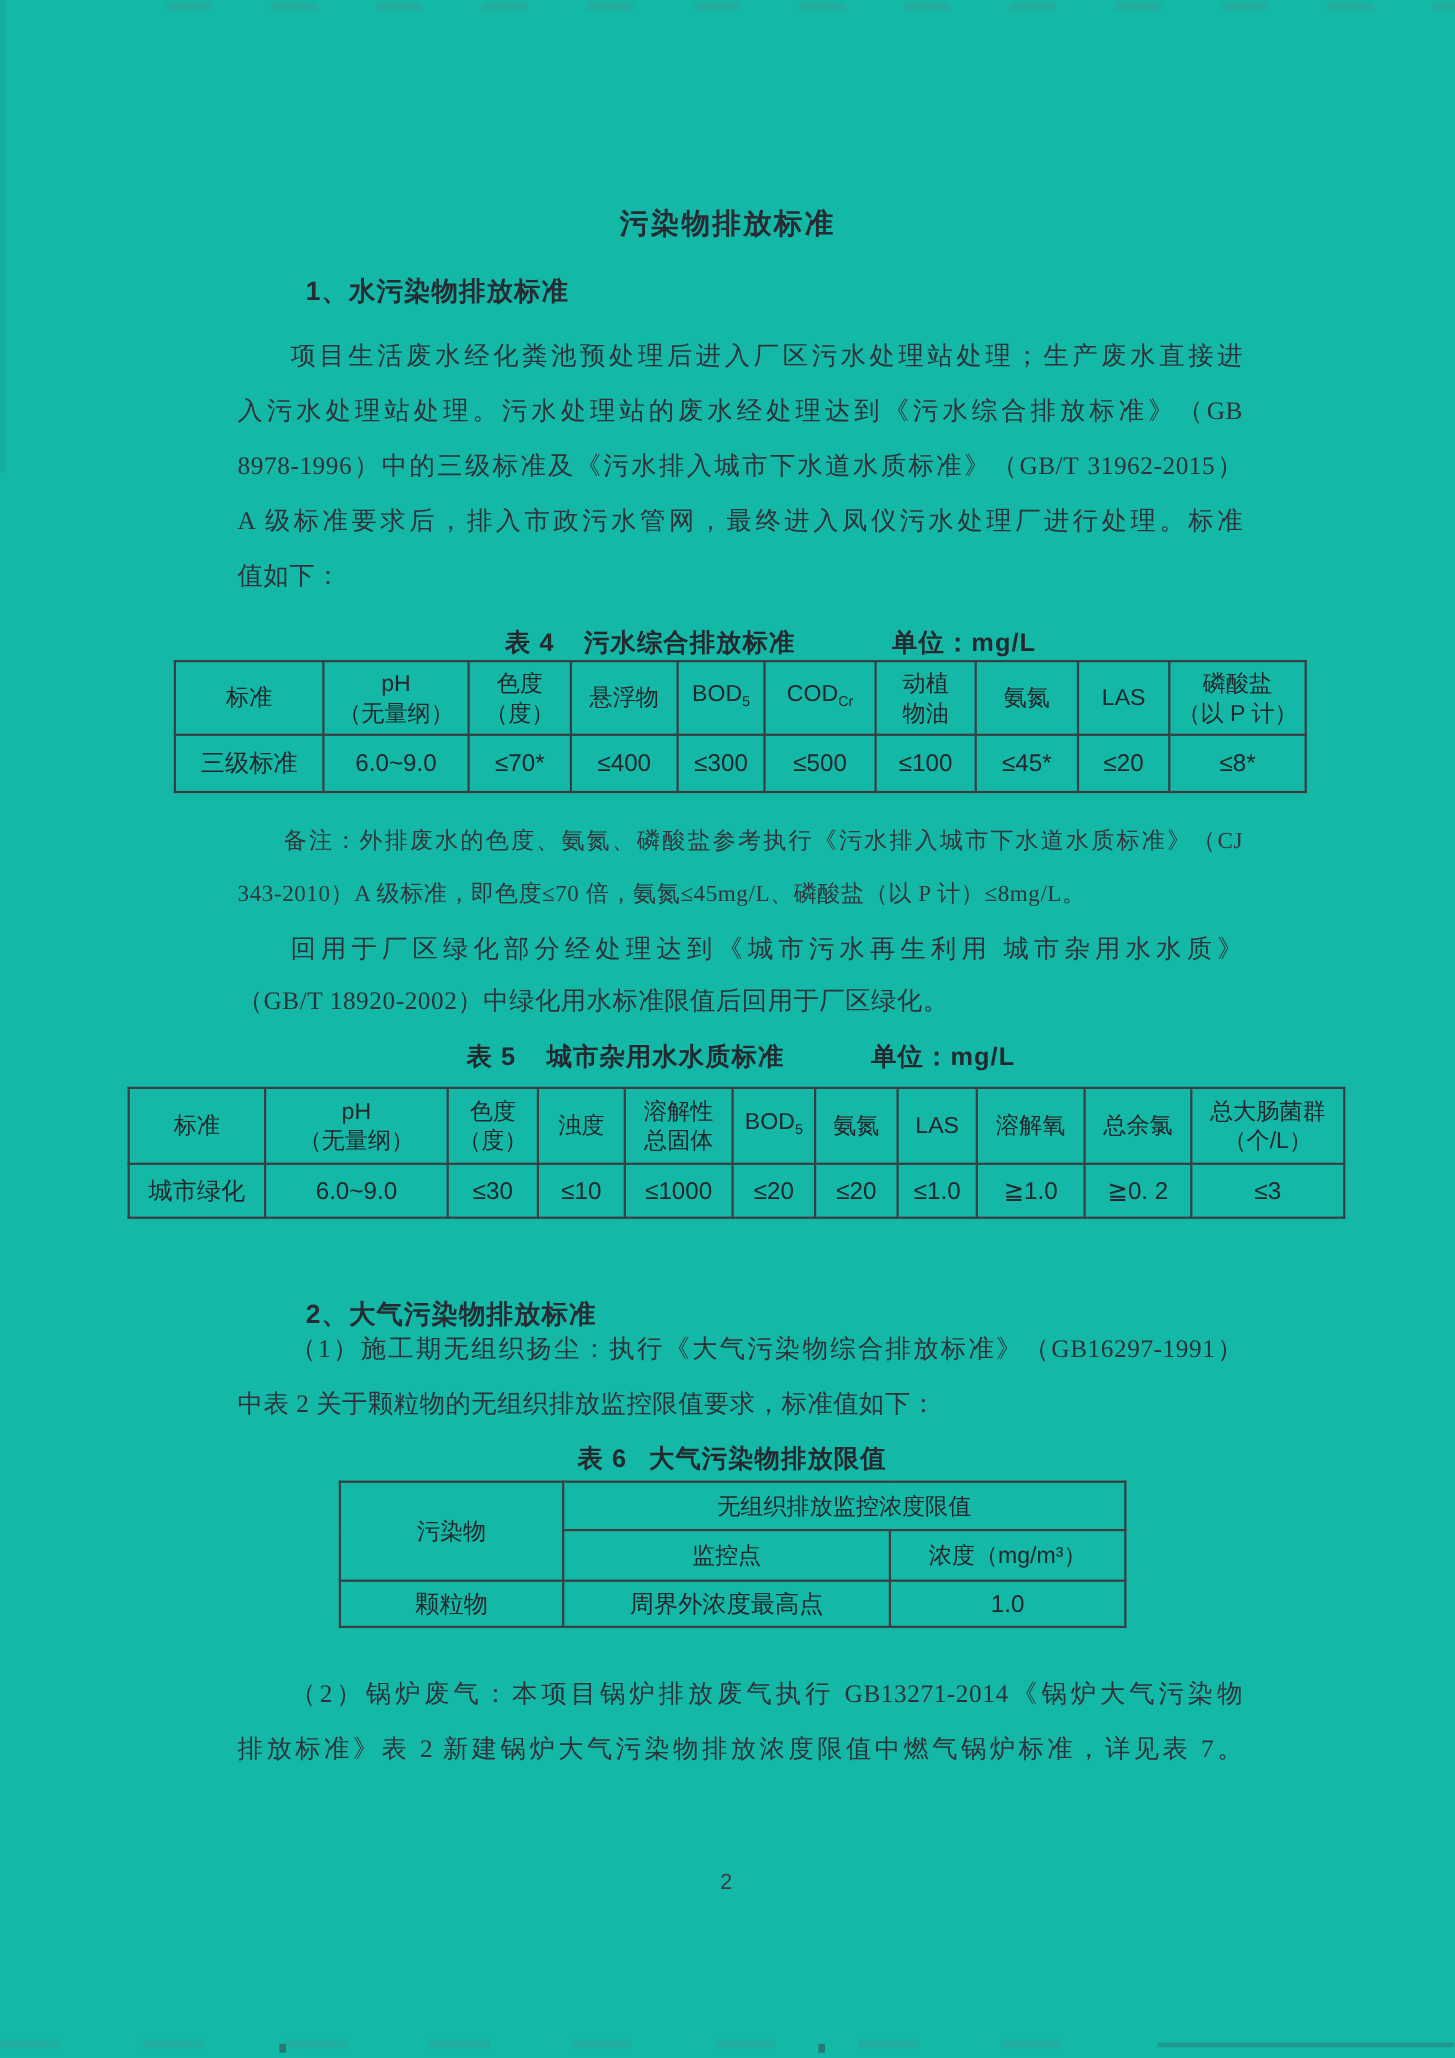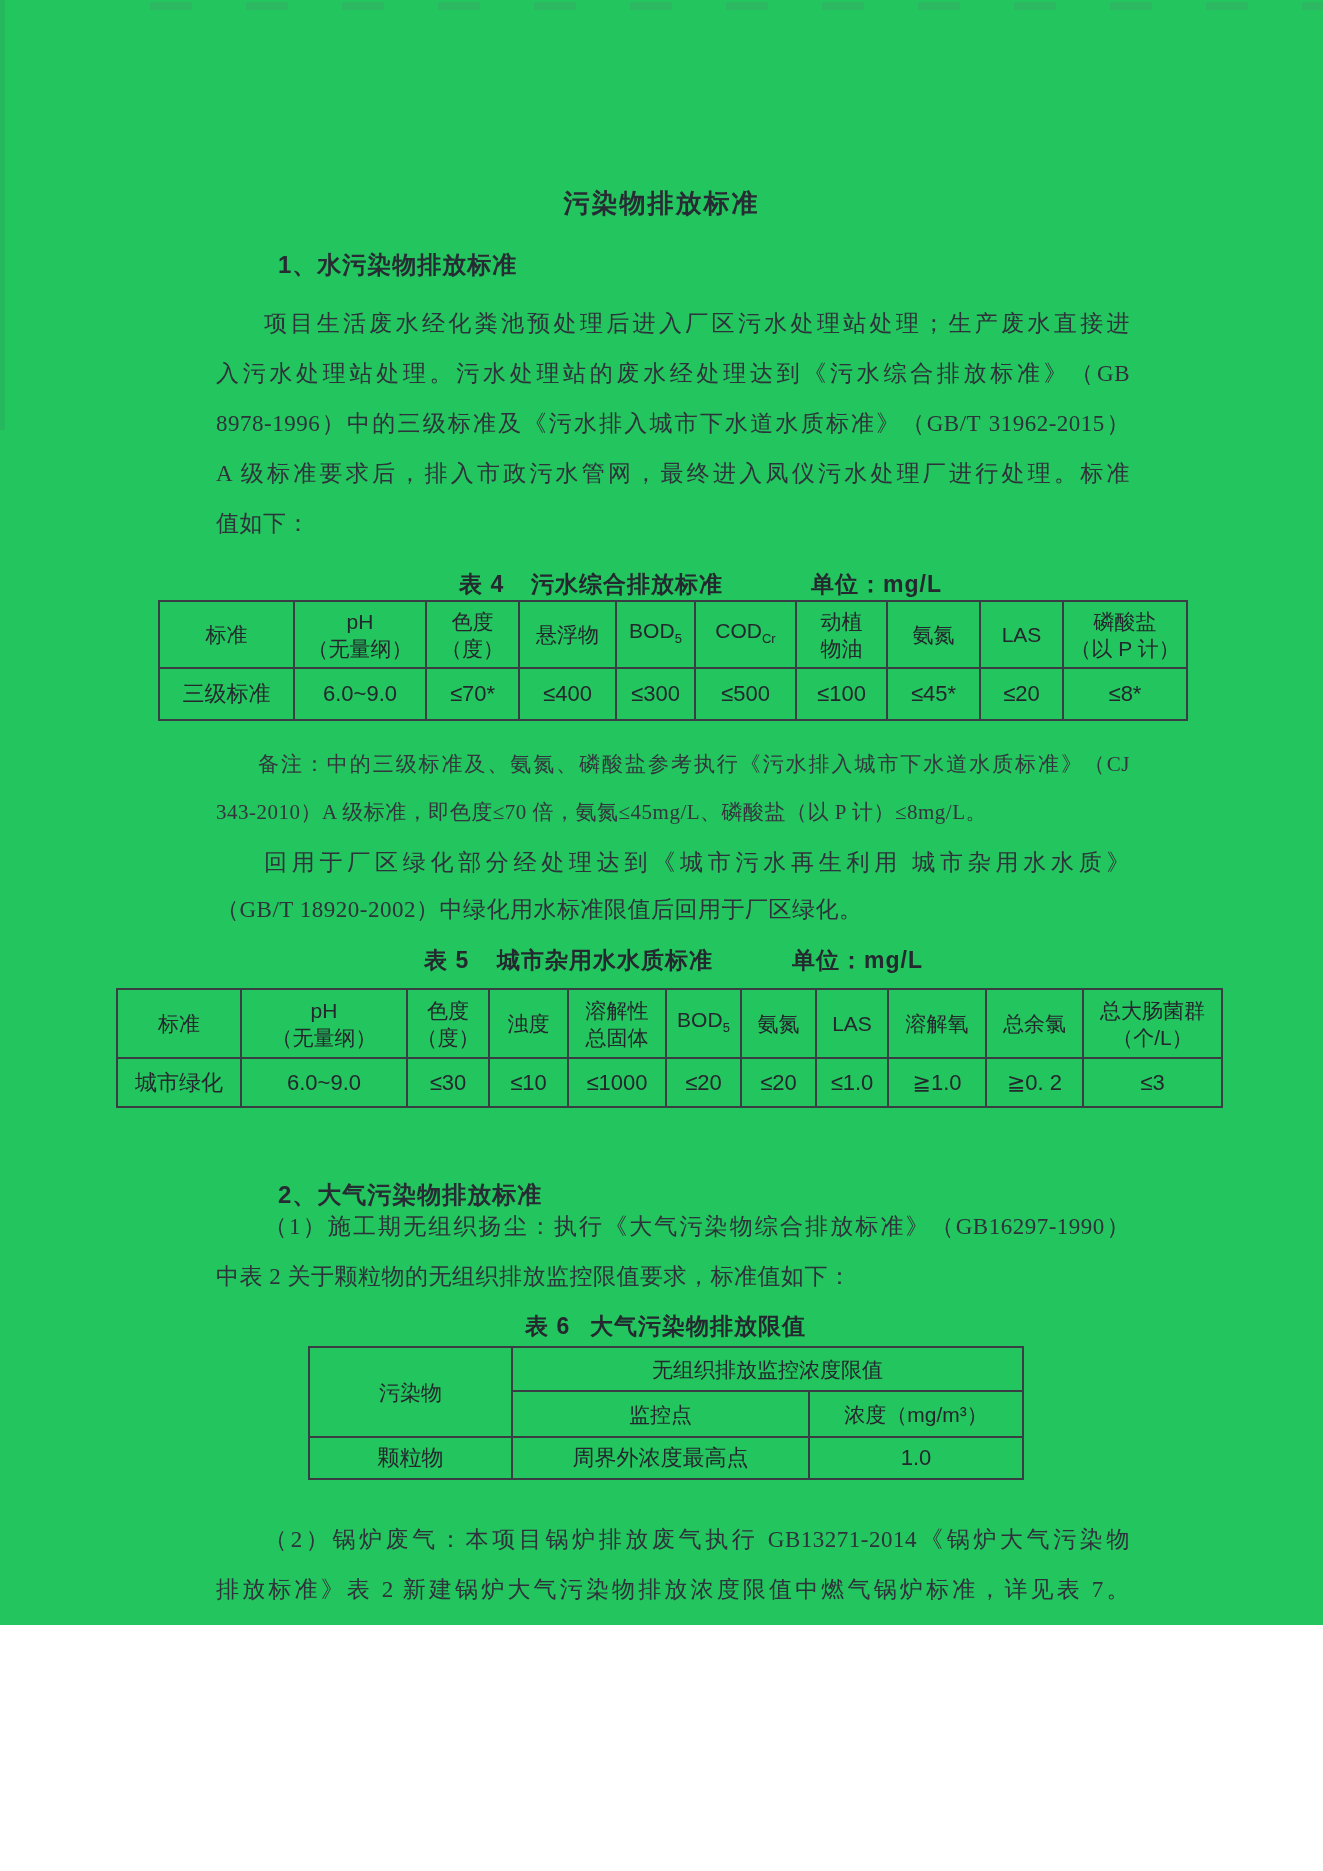--- a/index.html
+++ b/index.html
@@ -1,19 +1,19 @@
 <!DOCTYPE html>
 <html><head>
 <meta charset="utf-8">
 <style>
   html,body{margin:0;padding:0;background:#ffffff;}
   .page{
     position:relative;
-    width:1323px;height:1625px;
-    background:#22c55e;
+    width:1323px;height:1871px;
+    background:#14b8a6;
     overflow:hidden;
     font-family:"Liberation Serif","DejaVu Serif",serif;
     color:#2e323a;
   }
   
   .bl{
     position:absolute;left:216px;width:914px;height:50px;line-height:50px;
     font-size:23px;letter-spacing:0.5px;white-space:nowrap;
   }
   .fill{text-align:justify;text-align-last:justify;white-space:normal;}
@@ -131,21 +131,21 @@
       <td>≤300</td>
       <td>≤500</td>
       <td>≤100</td>
       <td>≤45*</td>
       <td>≤20</td>
       <td>≤8*</td>
     </tr>
   </tbody>
     </table>
 
-  <div class="bl note-line fill note-ind" style="top:741px;">备注：中的三级标准及、氨氮、磷酸盐参考执行《污水排入城市下水道水质标准》（CJ</div>
+  <div class="bl note-line fill note-ind" style="top:741px;">备注：外排废水的色度、氨氮、磷酸盐参考执行《污水排入城市下水道水质标准》（CJ</div>
   <div class="bl note-line" style="top:789px;">343-2010）A 级标准，即色度≤70 倍，氨氮≤45mg/L、磷酸盐（以 P 计）≤8mg/L。</div>
 
   <div class="bl fill ind" style="top:838px;">回用于厂区绿化部分经处理达到《城市污水再生利用  城市杂用水水质》</div>
   <div class="bl" style="top:885px;">（GB/T 18920-2002）中绿化用水标准限值后回用于厂区绿化。</div>
 
   <div class="cap" style="left:424px;top:946px;">表 5</div>
   <div class="cap" style="left:497px;top:946px;">城市杂用水水质标准</div>
   <div class="cap" style="left:792px;top:946px;">单位：mg/L</div>
 
   <table class="t" style="left:116px;top:988px;width:1105px;">
@@ -191,21 +191,21 @@
       <td>≤1.0</td>
       <td>≧1.0</td>
       <td>≧0. 2</td>
       <td>≤3</td>
     </tr>
   </tbody>
     </table>
 
   <div class="sec-heading" style="top:1160px;margin-top:19px;">2、大气污染物排放标准</div>
 
-  <div class="bl fill ind" style="top:1202px;">（1）施工期无组织扬尘：执行《大气污染物综合排放标准》（GB16297-1990）</div>
+  <div class="bl fill ind" style="top:1202px;">（1）施工期无组织扬尘：执行《大气污染物综合排放标准》（GB16297-1991）</div>
   <div class="bl" style="top:1252px;">中表 2 关于颗粒物的无组织排放监控限值要求，标准值如下：</div>
 
   <div class="cap" style="left:525px;top:1312px;">表 6</div>
   <div class="cap" style="left:590px;top:1312px;">大气污染物排放限值</div>
 
   <table class="t" style="left:308px;top:1346px;width:714px;">
     <colgroup>
       <col style="width:203px">
         <col style="width:297px">
         <col style="width:214px">

